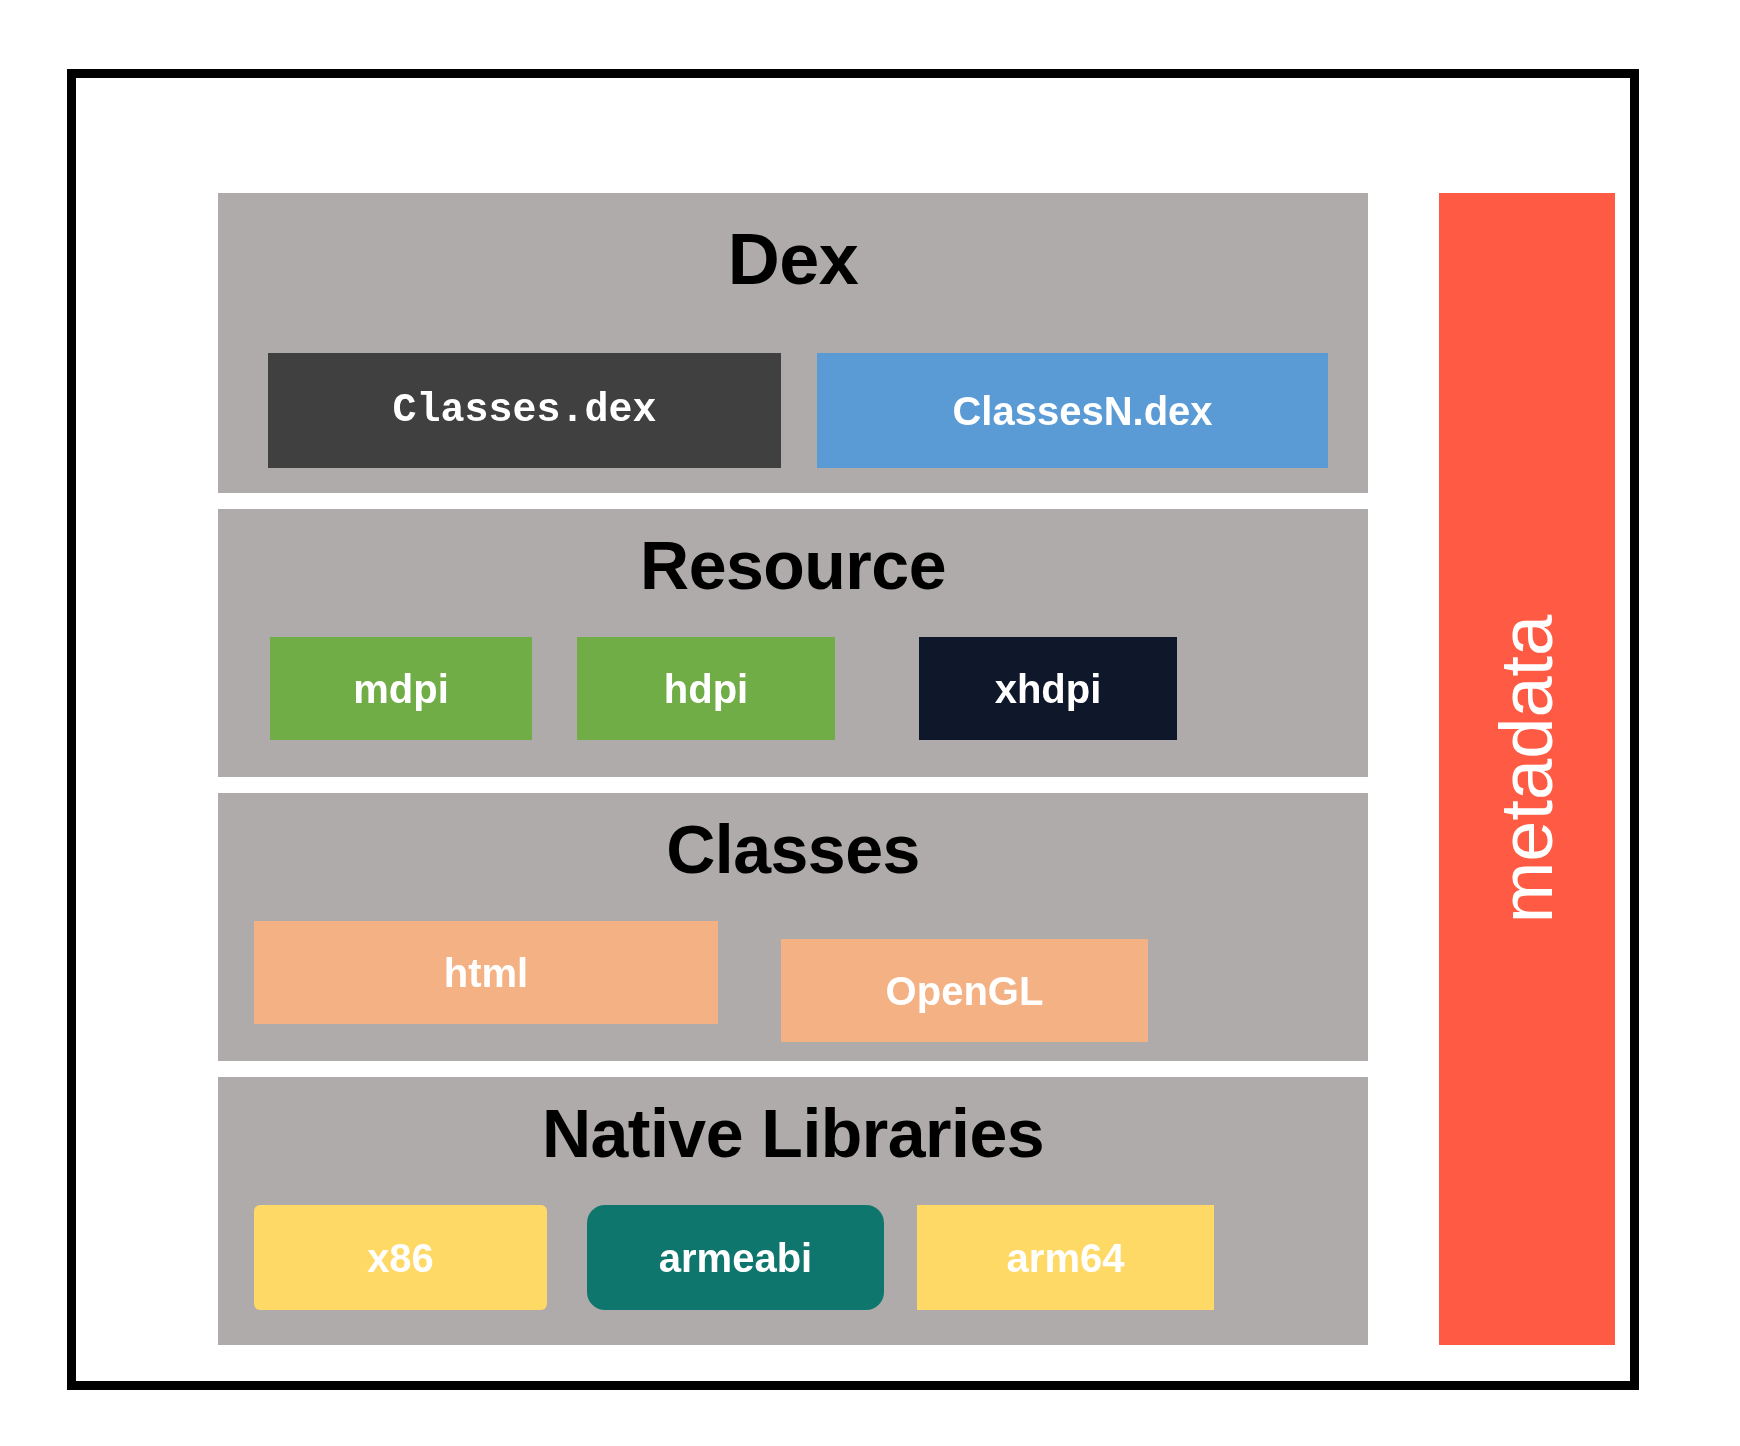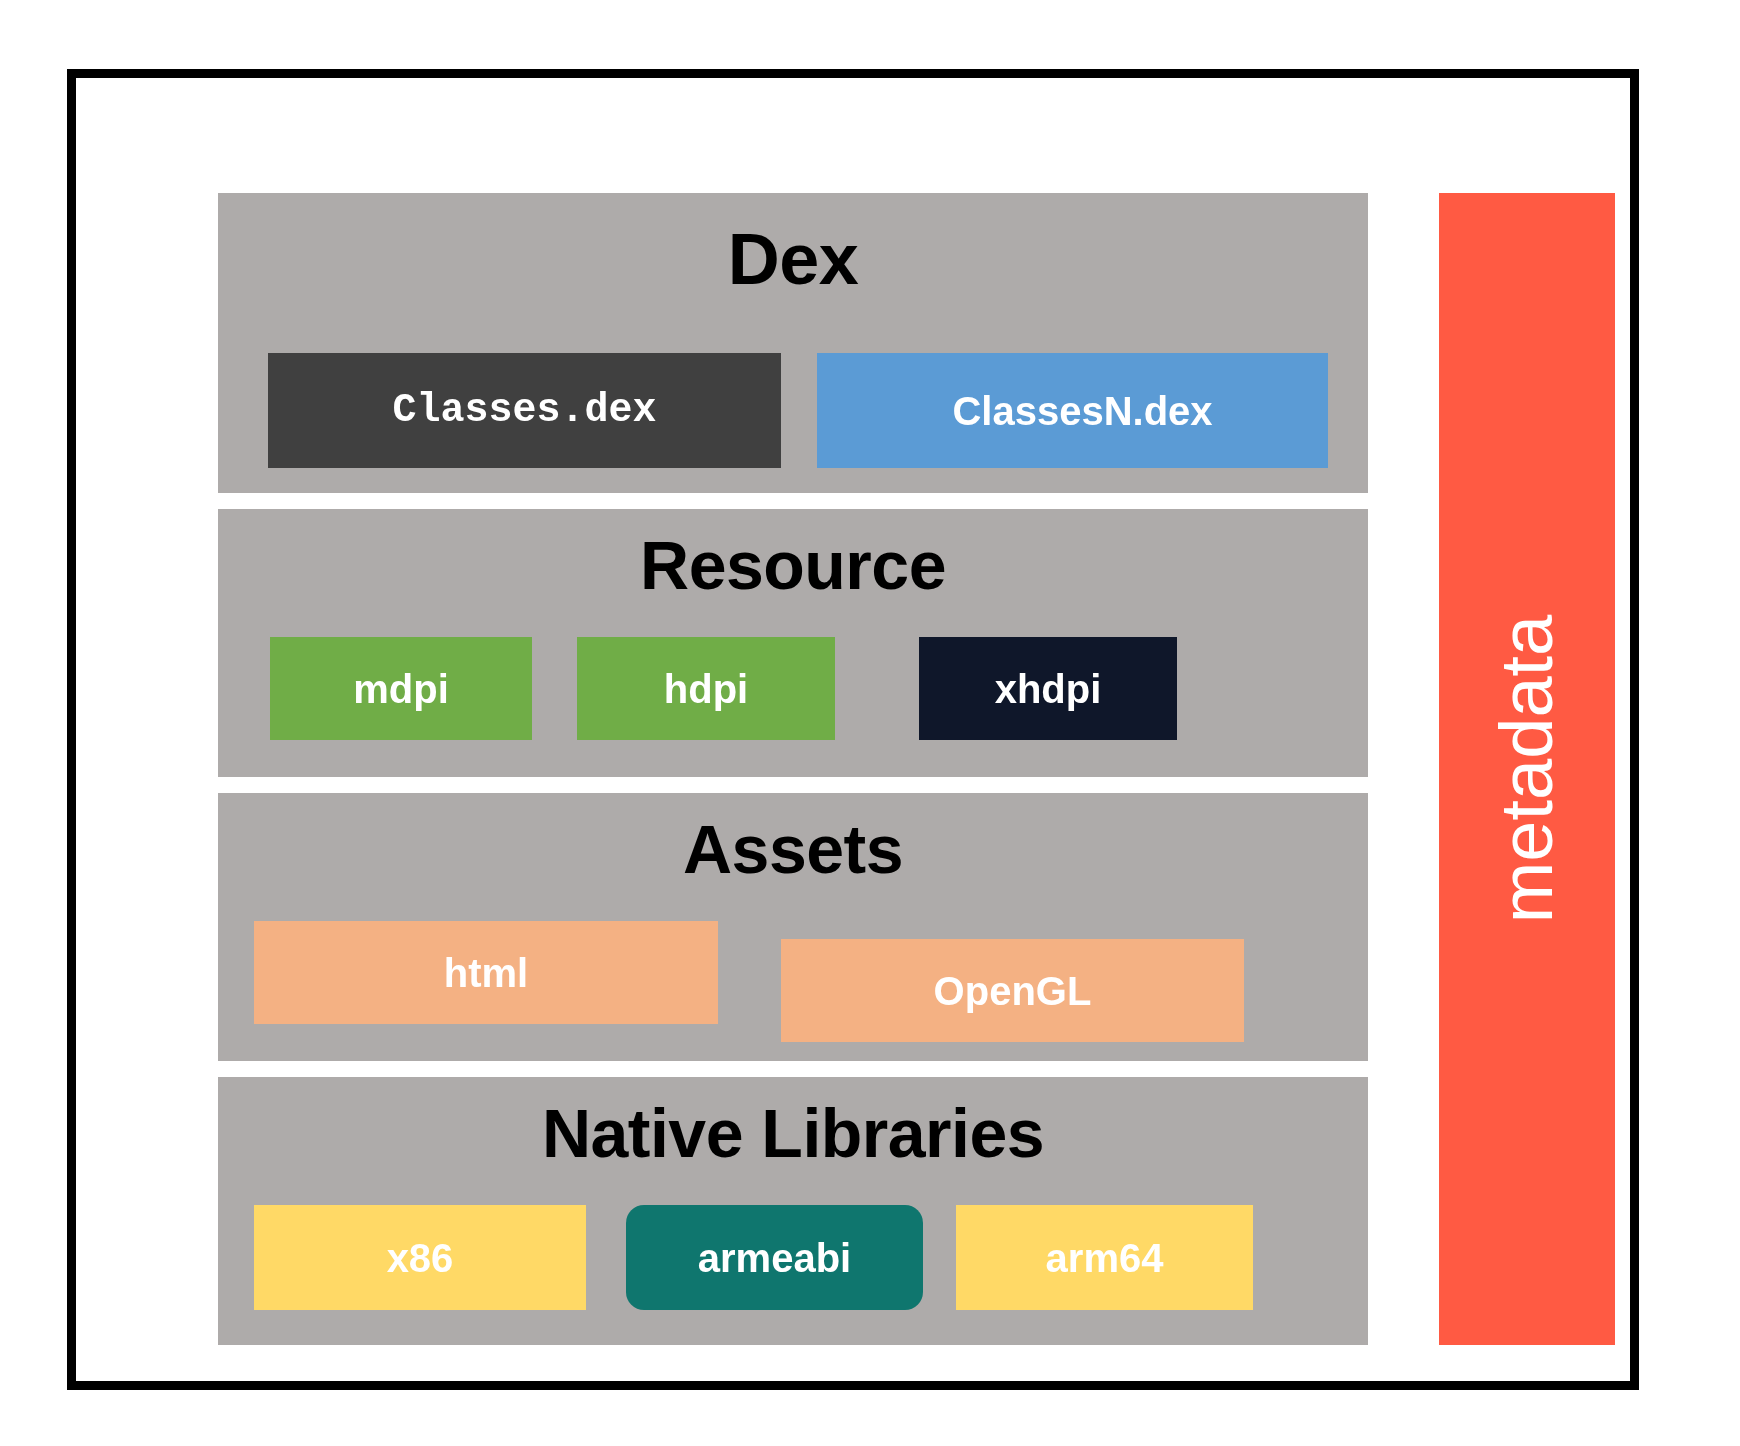--- a/index.html
+++ b/index.html
@@ -82,27 +82,27 @@
   #section-resource .chip { height: 103px; font-size: 40px; }
   #chip-mdpi { width: 262px; margin-right: 45px; }
   #chip-hdpi { width: 258px; margin-right: 84px; }
   #chip-xhdpi { width: 258px; }
 
   #section-assets { top: 715px; height: 268px; }
   #section-assets .section-title { top: 22px; font-size: 68px; }
   #section-assets .chip-row { top: 128px; height: 103px; padding-left: 36px; }
   #section-assets .chip { height: 103px; font-size: 40px; }
   #chip-html { width: 464px; margin-right: 63px; }
-  #chip-opengl { width: 463px; margin-top: 36px; }
+  #chip-opengl { width: 367px; margin-top: 36px; }
 
   #section-native { top: 999px; height: 268px; }
   #section-native .section-title { top: 22px; font-size: 68px; }
   #section-native .chip-row { top: 128px; height: 105px; padding-left: 36px; }
   #section-native .chip { height: 105px; font-size: 40px; }
-  #chip-x86 { width: 332px; margin-right: 40px; }
+  #chip-x86 { width: 293px; margin-right: 40px; border-radius: 6px; }
   #chip-armeabi { width: 297px; margin-right: 33px; }
   #chip-arm64 { width: 297px; }
 
   
   #metadata-bar {
     position: absolute;
     left: 1363px;
     top: 115px;
     width: 176px;
     height: 1152px;
@@ -139,21 +139,21 @@
     <div class="section" id="section-resource">
       <div class="section-title">Resource</div>
       <div class="chip-row">
         <div class="chip" id="chip-mdpi" style="background:#70AD47;">mdpi</div>
         <div class="chip" id="chip-hdpi" style="background:#70AD47;">hdpi</div>
         <div class="chip" id="chip-xhdpi" style="background:#0f172a;">xhdpi</div>
       </div>
     </div>
 
     <div class="section" id="section-assets">
-      <div class="section-title">Assets</div>
+      <div class="section-title">Classes</div>
       <div class="chip-row">
         <div class="chip" id="chip-html" style="background:#F4B183;">html</div>
         <div class="chip" id="chip-opengl" style="background:#F4B183;">OpenGL</div>
       </div>
     </div>
 
     <div class="section" id="section-native">
       <div class="section-title">Native Libraries</div>
       <div class="chip-row">
         <div class="chip" id="chip-x86" style="background:#FFD966;">x86</div>

